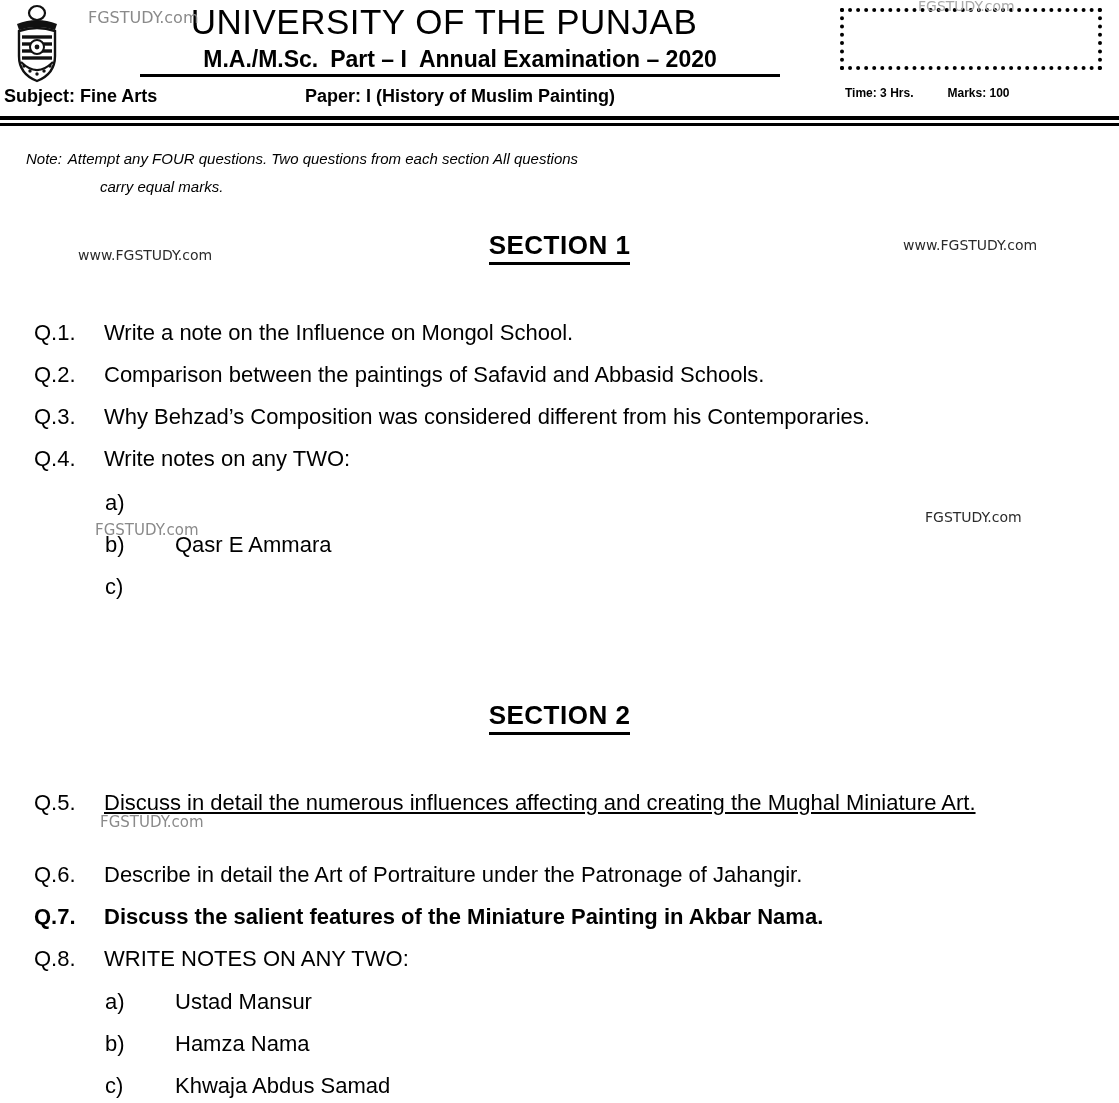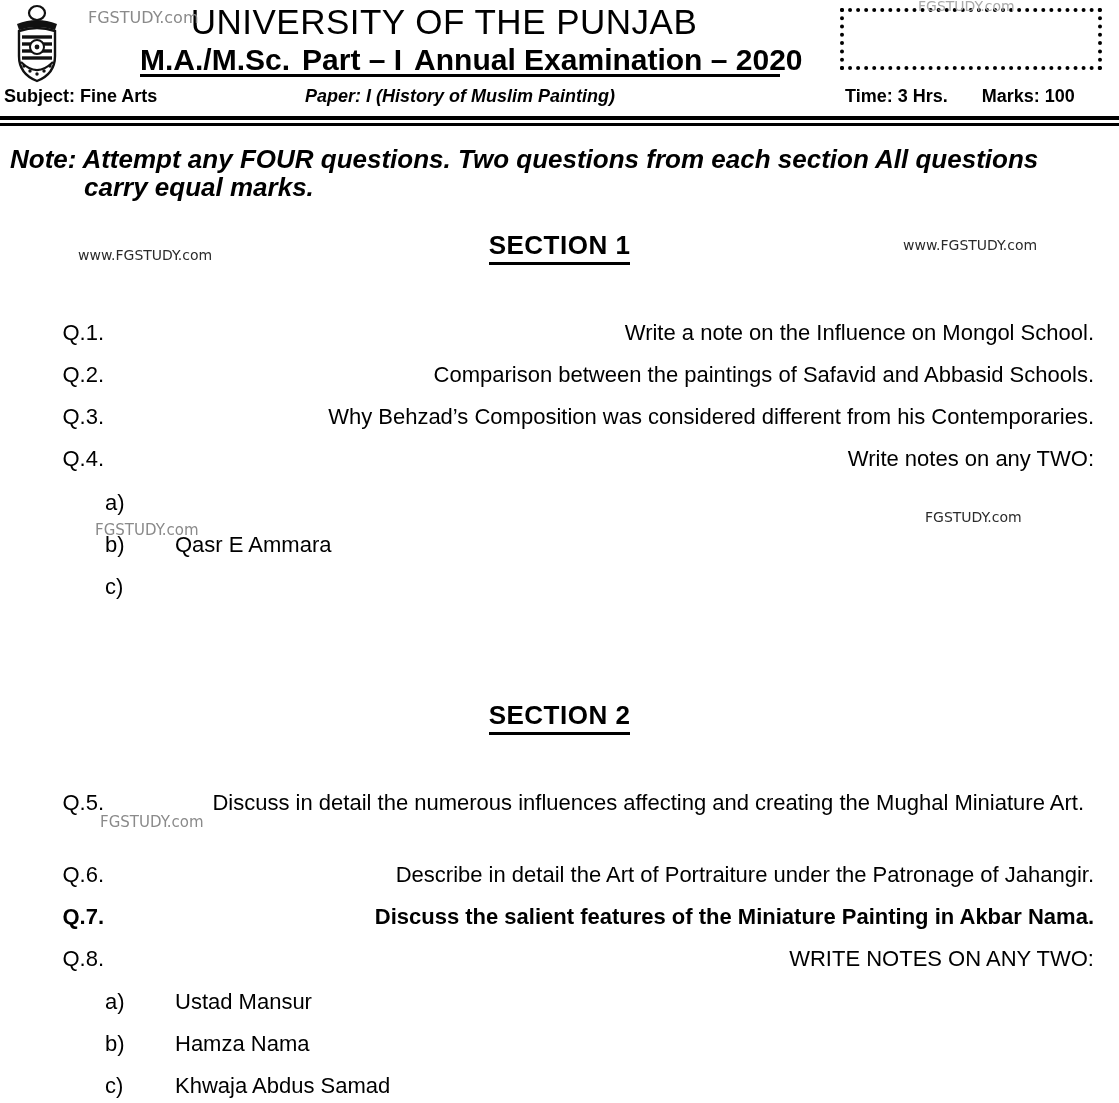--- a/index.html
+++ b/index.html
@@ -42,21 +42,21 @@
     line-height: 40px;
     white-space: nowrap;
   }
 
   .exam-line {
     position: absolute;
     left: 140px;
     top: 46px;
     width: 640px;
     text-align: center;
-    font-size: 30px;
+    font-size: 23px;
     font-weight: bold;
     line-height: 27px;
     white-space: nowrap;
     border-bottom: 3px solid #000;
     padding-bottom: 1px;
   }
   .exam-line .sp { display: inline-block; width: 12px; }
 
   .subject-line {
     position: absolute;
@@ -66,21 +66,20 @@
     font-weight: bold;
     white-space: nowrap;
   }
   .paper-line {
     position: absolute;
     left: 305px;
     top: 86px;
     font-size: 18px;
     font-weight: bold;
     white-space: nowrap;
-    font-style: italic;
   }
 
   
   .rollno-box {
     position: absolute;
     left: 840px;
     top: 8px;
     width: 262px;
     height: 62px;
     border: 4px dotted #000;
@@ -92,45 +91,45 @@
     top: 14px;
     font-size: 25px;
     font-weight: normal;
     white-space: nowrap;
   }
 
   .time-marks {
     position: absolute;
     left: 845px;
     top: 86px;
-    font-size: 18px;
+    font-size: 12px;
     font-weight: bold;
     white-space: nowrap;
   }
   .time-marks .gap { display: inline-block; width: 34px; }
 
   
   .rule-wrap {
     position: absolute;
     left: 0;
     top: 116px;
     width: 1119px;
   }
   .rule-a { height: 4px; background: #000; }
   .rule-gap { height: 3px; background: #fff; }
   .rule-b { height: 3px; background: #000; }
 
   
   .note {
     position: absolute;
-    left: 10px;
+    left: 26px;
     top: 145px;
     width: 1060px;
-    font-size: 26px;
-    font-weight: bold;
+    font-size: 15px;
+    font-weight: normal;
     font-style: italic;
     line-height: 28px;
   }
   .note .note-label { margin-right: 6px; }
   .note .note-l2 { display: block; padding-left: 74px; }
 
   
   .section-head {
     position: absolute;
     width: 1119px;
@@ -145,34 +144,33 @@
   }
   #section1-head { top: 230px; }
   #section2-head { top: 700px; }
 
   
   .q {
     position: absolute;
     font-size: 22px;
     line-height: 30px;
     white-space: nowrap;
-    text-align: right;
   }
   .q .qnum {
     position: absolute;
     left: 0;
     top: 0;
     width: 70px;
   }
   .q .qtext {
     display: block;
     margin-left: 70px;
     white-space: normal;
   }
-  .q.wrap { white-space: normal; }
+  .q.wrap { white-space: normal; text-decoration: underline; }
 
   .sub {
     position: absolute;
     font-size: 22px;
     line-height: 30px;
     white-space: nowrap;
   }
   .sub .sublet {
     position: absolute;
     left: 0;

